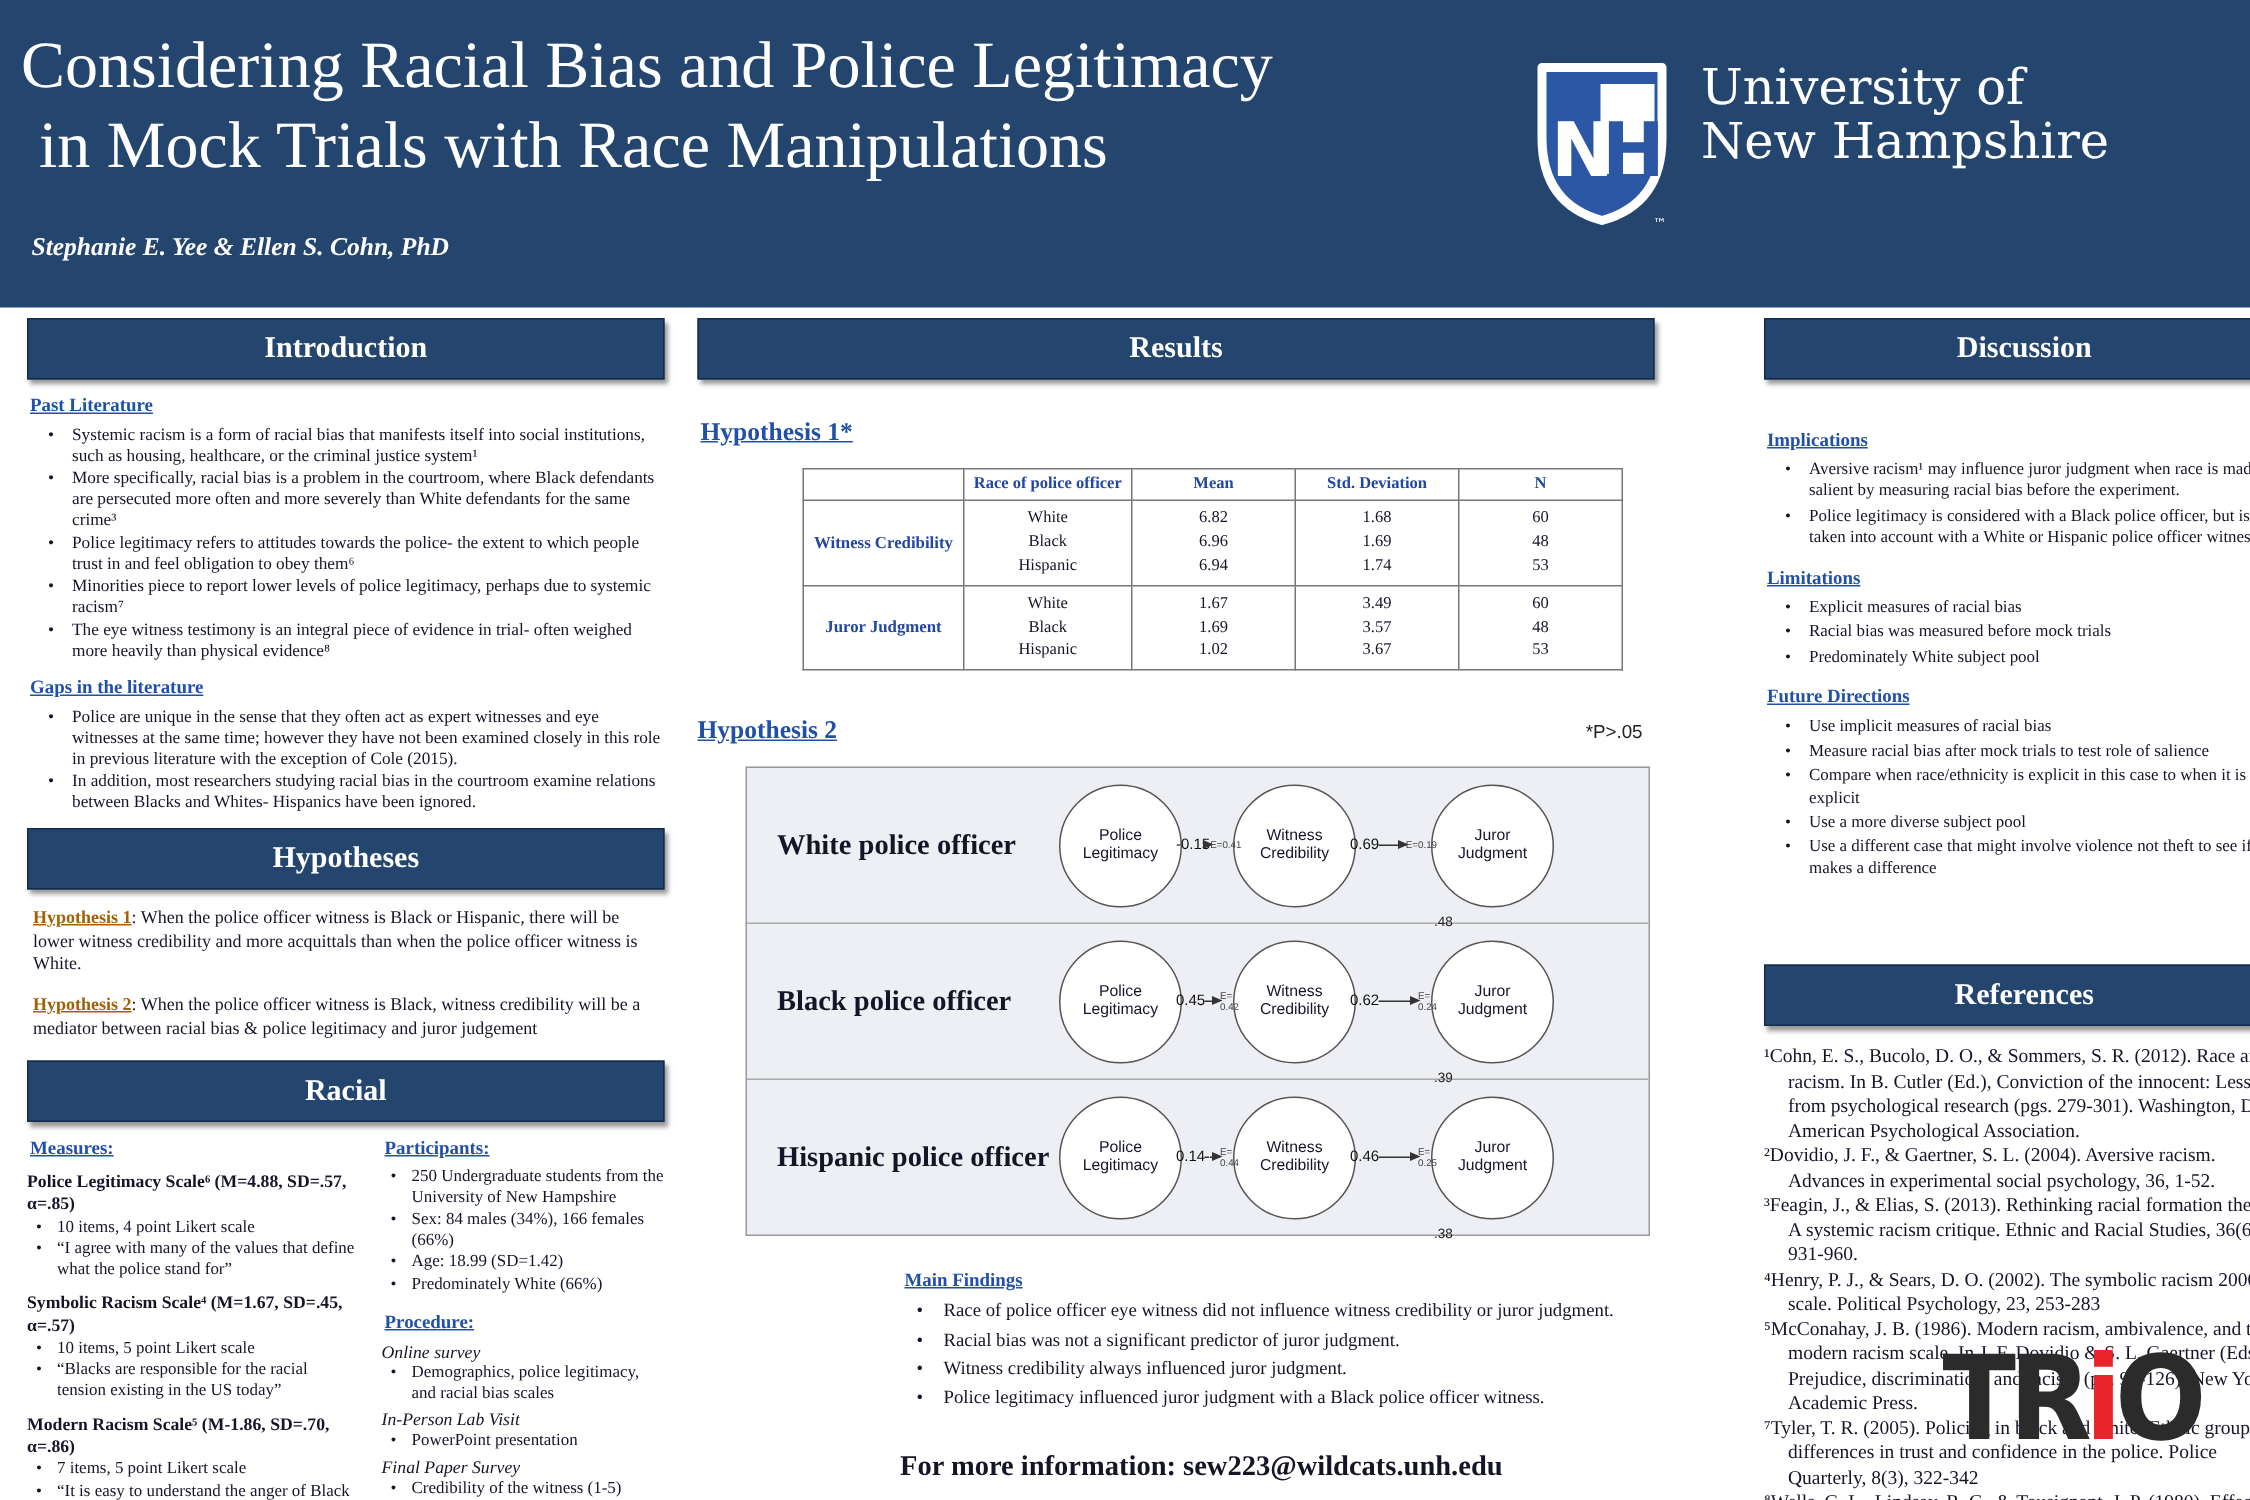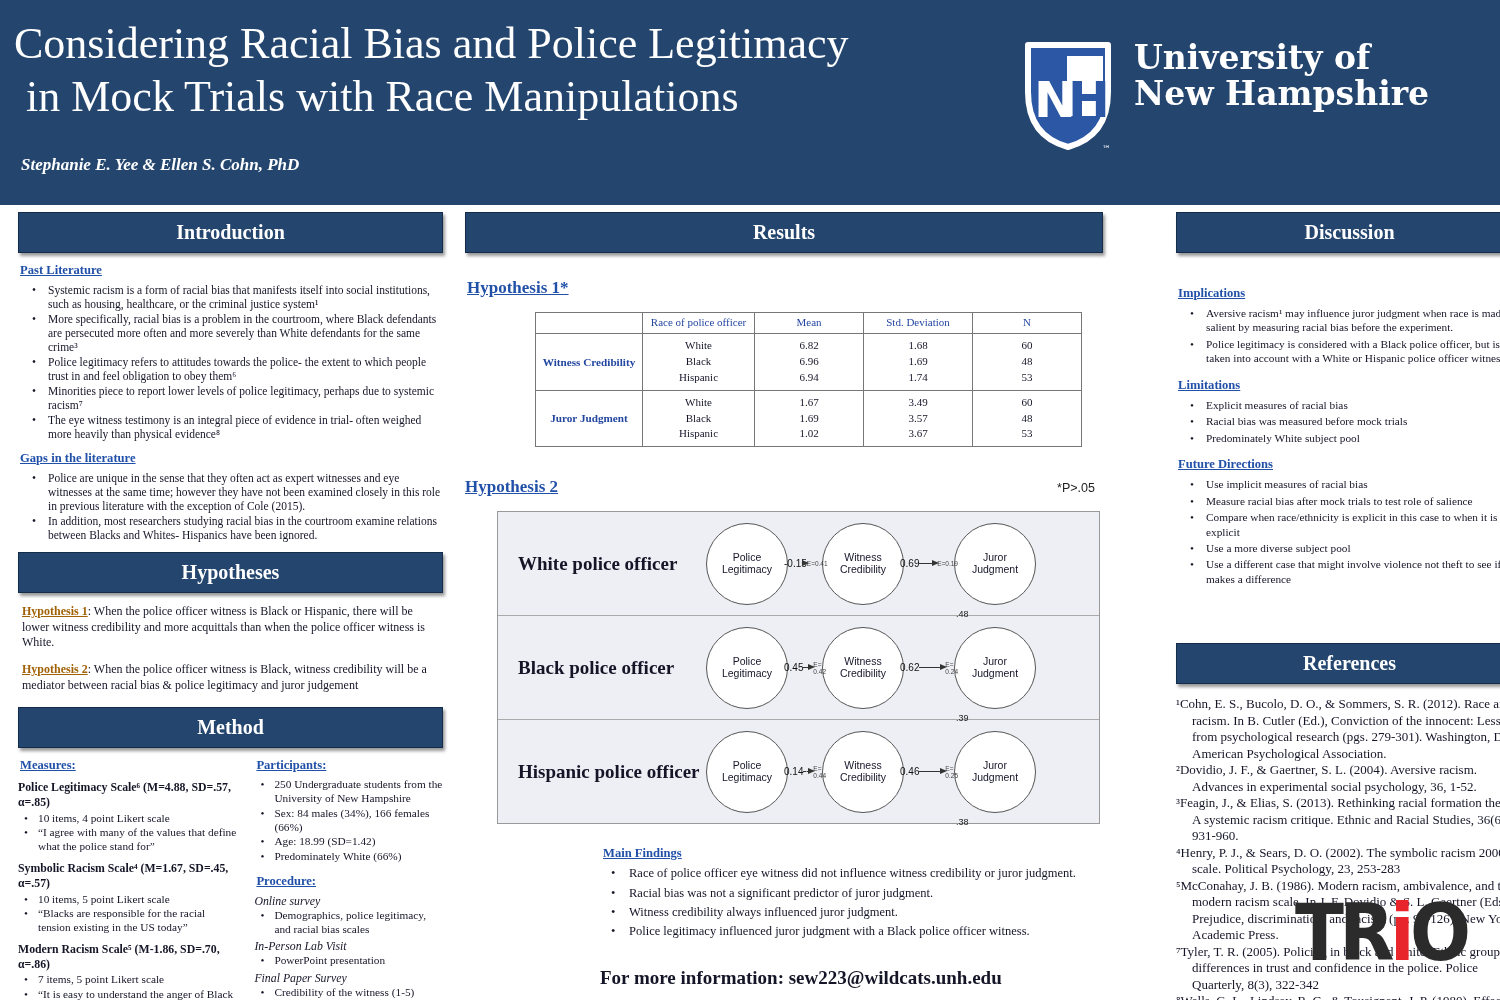--- a/index.html
+++ b/index.html
@@ -4,21 +4,21 @@
 <style>
   html,body{margin:0;padding:0;}
   body{width:1500px;height:1000px;background:#ffffff;position:relative;overflow:hidden;
        font-family:"Liberation Serif",serif;color:#151528;}
   
   .band{position:absolute;left:0;top:0;width:1500px;height:205px;background:#24466e;}
   .title{position:absolute;left:14px;top:18px;color:#fff;font-size:44px;line-height:1.2;}
   .title .t2{padding-left:12px;}
   .authors{position:absolute;left:21px;top:155px;color:#fff;font-style:italic;font-weight:bold;font-size:17px;}
   .logo{position:absolute;left:1022px;top:40px;display:flex;gap:20px;align-items:flex-start;}
-  .logo-text{color:#fff;font-family:"DejaVu Serif",serif;font-weight:bold;font-size:33px;line-height:1.1;}
+  .logo-text{color:#fff;font-family:"DejaVu Serif",serif;font-weight:normal;font-size:33px;line-height:1.1;}
   
   .colL{position:absolute;left:18px;top:212px;width:425px;}
   .colM{position:absolute;left:465px;top:212px;width:638px;}
   .colR{position:absolute;left:1176px;top:212px;width:347px;}
   .bar{background:#24466e;border:1px solid #122c49;box-shadow:2px 3px 3px rgba(70,70,70,.55);
        color:#fff;text-align:center;font-weight:bold;font-size:20px;padding:8px 0;}
   
   .shead{color:#2150a8;font-weight:bold;text-decoration:underline;font-size:12.6px;margin:10px 0 5px 2px;}
   .bullet{position:relative;padding-left:30px;font-size:11.5px;line-height:1.22;margin-bottom:1px;}
   .bullet::before{content:"\2022";position:absolute;left:14px;}
@@ -31,21 +31,21 @@
   .mc2{width:190px;}
   .mtitle{font-weight:bold;font-size:11.8px;line-height:1.25;margin:7px 0 2px;}
   .m .bullet{padding-left:20px;font-size:11.3px;}
   .m .bullet::before{left:6px;}
   .ital{font-style:italic;font-size:11.8px;margin-top:3px;}
   
   .h1label,.h2label{color:#2150a8;font-weight:bold;text-decoration:underline;font-size:17px;}
   .h1label{margin:25px 0 0 2px;}
   table.res{border-collapse:collapse;margin:14px 0 0 70px;}
   .res th,.res td{border:1px solid #777;text-align:center;font-size:11px;}
-  .res th{color:#2346a0;font-weight:normal;padding:3px 4px;line-height:1.25;width:100px;}
+  .res th{color:#2346a0;font-weight:bold;padding:3px 4px;line-height:1.25;width:100px;}
   .res td{padding:4px 2px;line-height:1.45;}
   td.glabel{color:#2346a0;font-weight:bold;font-size:11.2px;}
   .h2row{display:flex;justify-content:space-between;align-items:flex-start;margin-top:30px;}
   .sig{font-family:"Liberation Sans",sans-serif;font-size:12.5px;color:#222;margin-right:8px;margin-top:4px;}
   .diagram{margin:14px 0 0 32px;width:603px;height:313px;background:#edeff4;border:1px solid #999;
            display:flex;flex-direction:column;box-sizing:border-box;}
   .drow{flex:1;display:flex;align-items:center;border-bottom:1px solid #aaa;}
   .drow:last-child{border-bottom:none;}
   .dlabel{width:208px;padding-left:20px;font-weight:bold;font-size:19px;box-sizing:border-box;flex-shrink:0;}
   .dnodes{display:flex;}
@@ -121,21 +121,21 @@
   <div>
 
   <div class="bullet">Police are unique in the sense that they often act as expert witnesses and eye witnesses at the same time; however they have not been examined closely in this role in previous literature with the exception of Cole (2015).</div>
       <div class="bullet">In addition, most researchers studying racial bias in the courtroom examine relations between Blacks and Whites- Hispanics have been ignored.</div>
     </div>
 
   <div class="bar" style="margin-top:10px;">Hypotheses</div>
   <div class="hyp"><span class="hyplabel">Hypothesis 1</span><span>: When the police officer witness is Black or Hispanic, there will be lower witness credibility and more acquittals than when the police officer witness is White.</span></div>
   <div class="hyp"><span class="hyplabel">Hypothesis 2</span><span>: When the police officer witness is Black, witness credibility will be a mediator between racial bias &amp; police legitimacy and juror judgement</span></div>
 
-  <div class="bar" style="margin-top:14px;">Method</div>
+  <div class="bar" style="margin-top:14px;">Racial</div>
   <div class="mrow m">
     <div class="mc1">
       <div class="shead">Measures:</div>
 
       <div class="mtitle">Police Legitimacy Scale⁶ (M=4.88, SD=.57, α=.85)</div>
       <div>
 
       <div class="bullet">10 items, 4 point Likert scale</div>
           <div class="bullet">“I agree with many of the values that define what the police stand for”</div>
         </div>

